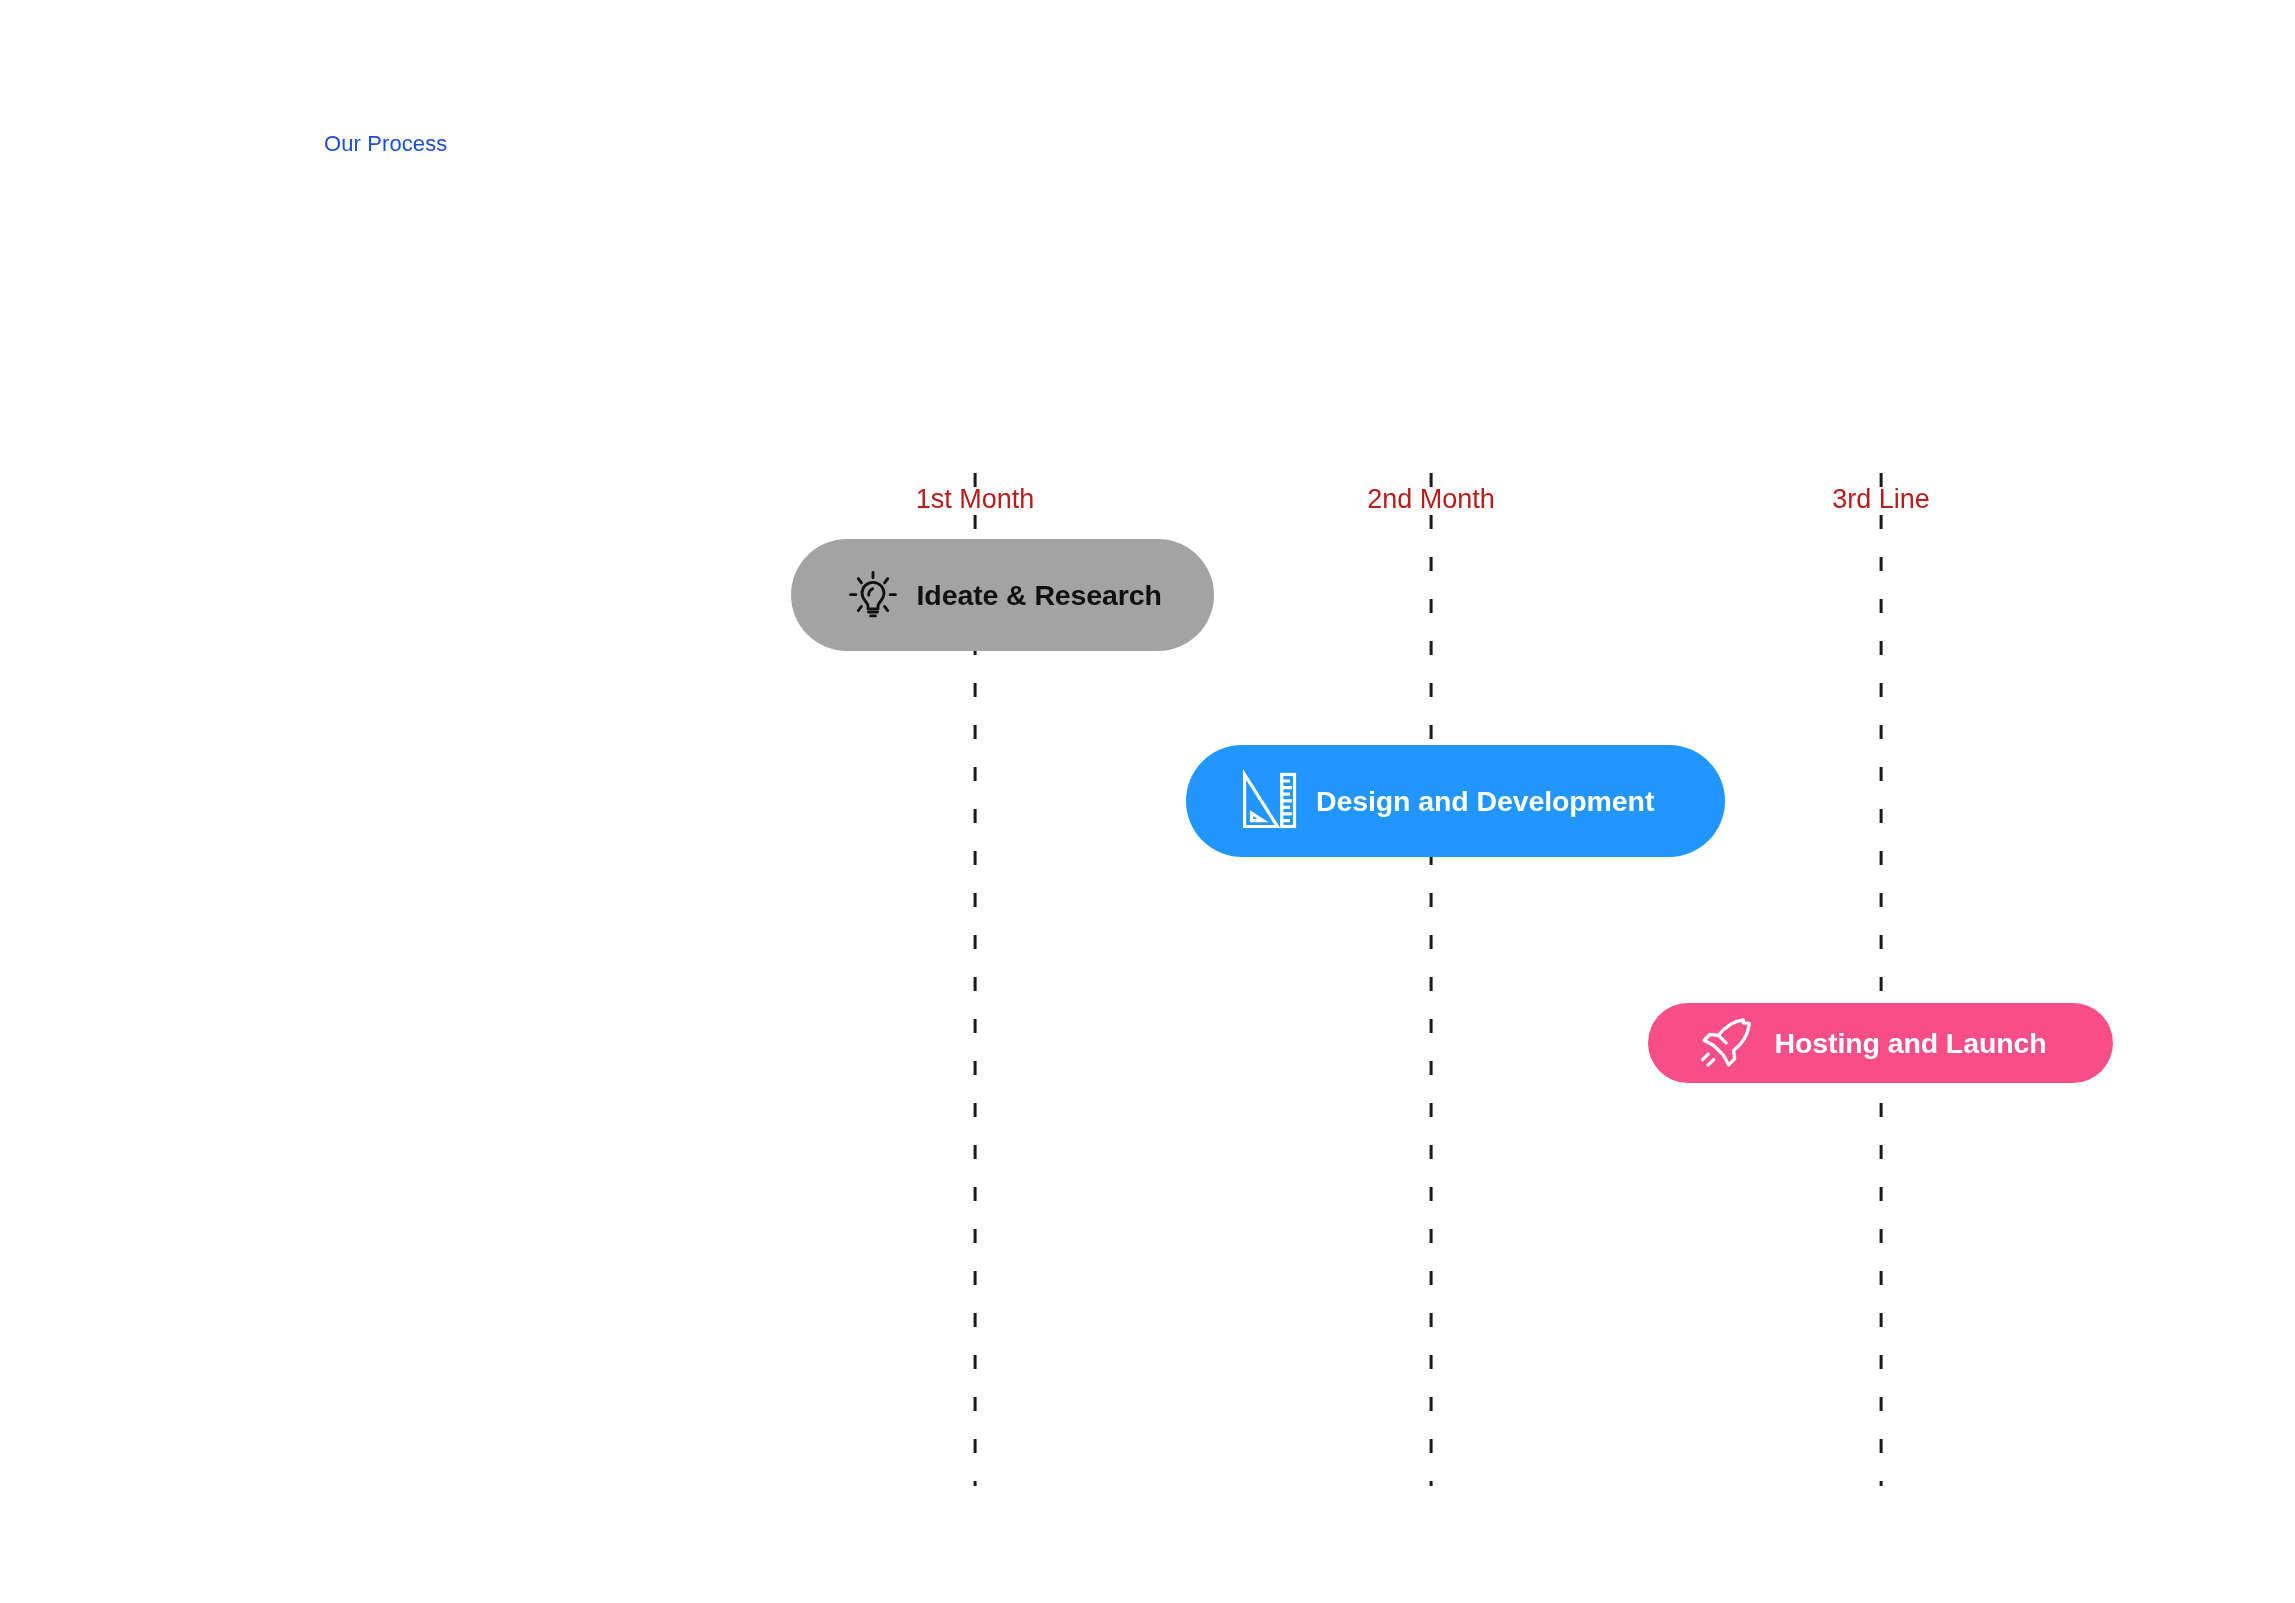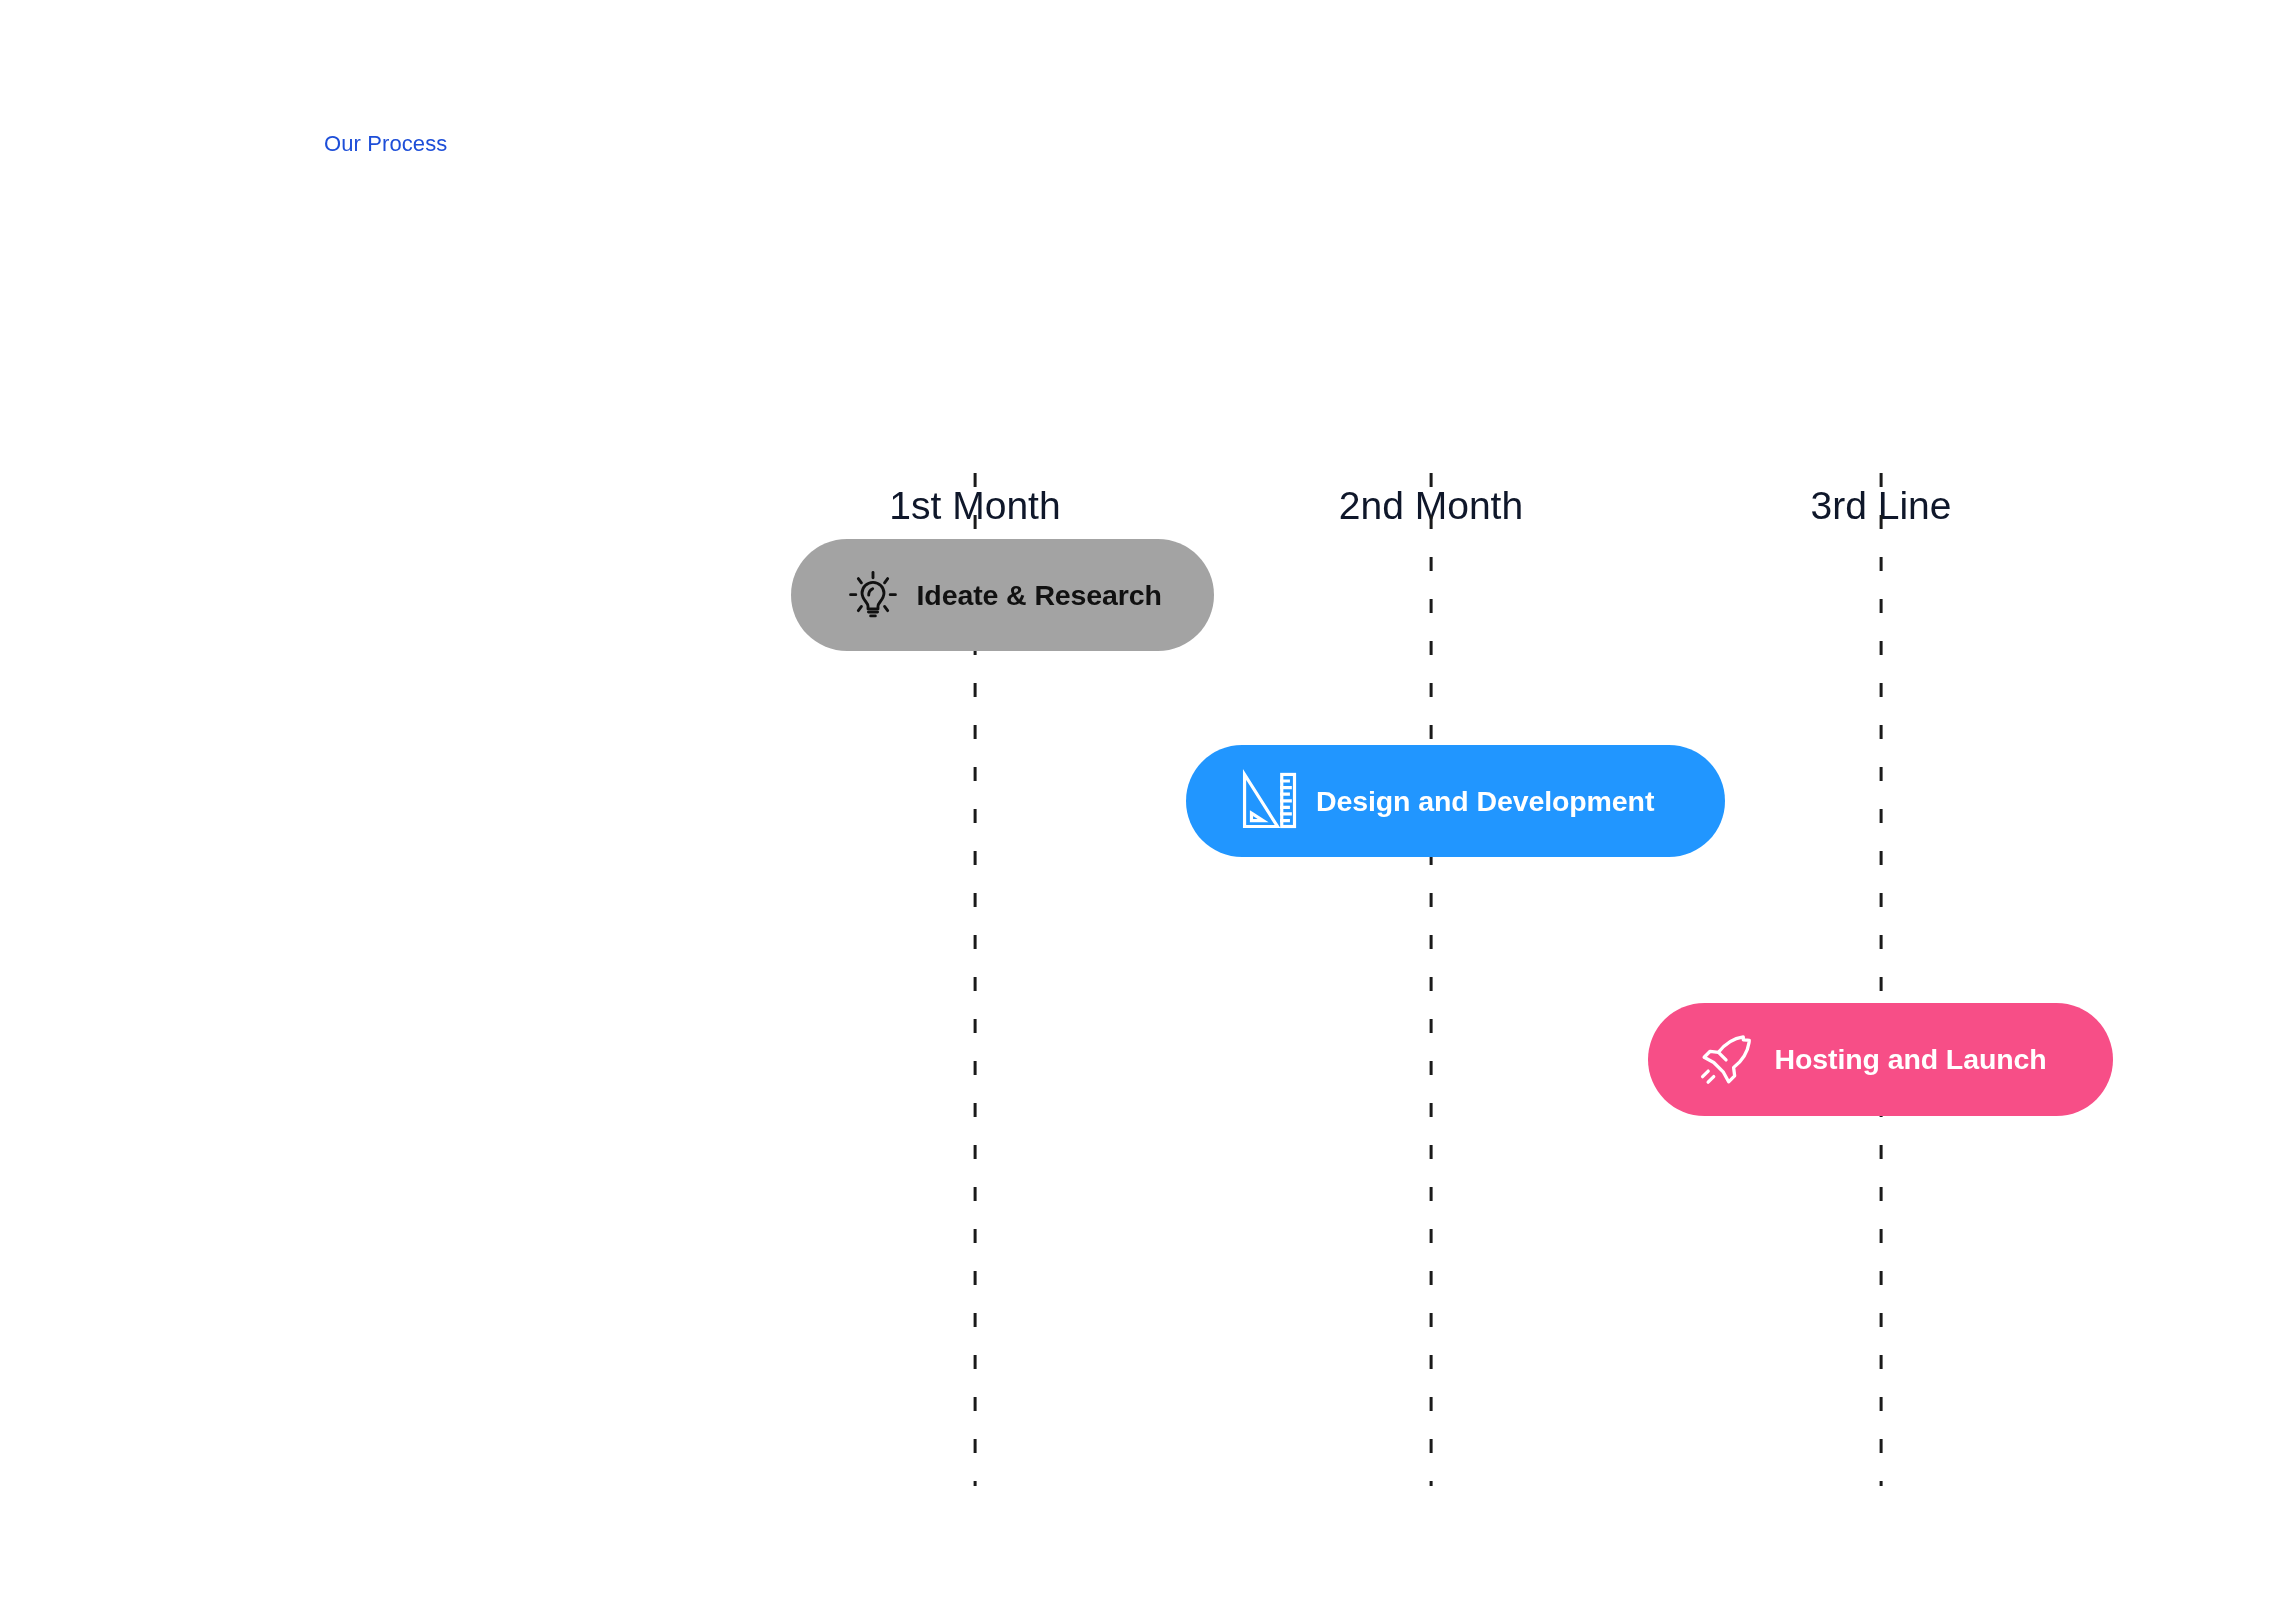--- a/index.html
+++ b/index.html
@@ -41,23 +41,23 @@
     letter-spacing: -0.2px;
     line-height: 1;
     margin: 0;
     padding-top: 27.5px;
   }
 
   
   .month-label {
     position: absolute;
     transform: translateX(-50%);
-    font-size: 39px;
+    font-size: 27px;
     font-weight: 400;
-    color: #0f172a;
+    color: #b91c1c;
     line-height: 1;
     white-space: nowrap;
   }
 
   .axis-line {
     position: absolute;
     top: 473px;
     height: 1013px;
     width: 2.8px;
     transform: translateX(-50%);
@@ -114,21 +114,21 @@
     background: #2196FF;
     padding-left: 49px;
   }
   .pill-design .pill-label { color: #ffffff; margin-left: 13px; }
 
   
   .pill-hosting {
     left: 1648px;
     top: 1003px;
     width: 465px;
-    height: 113px;
+    height: 80px;
     background: #F74E87;
     padding-left: 48px;
   }
   .pill-hosting .pill-label { color: #ffffff; margin-left: 16.5px; }
 </style>
 </head>
 <body>
 
 <div class="canvas">
 

